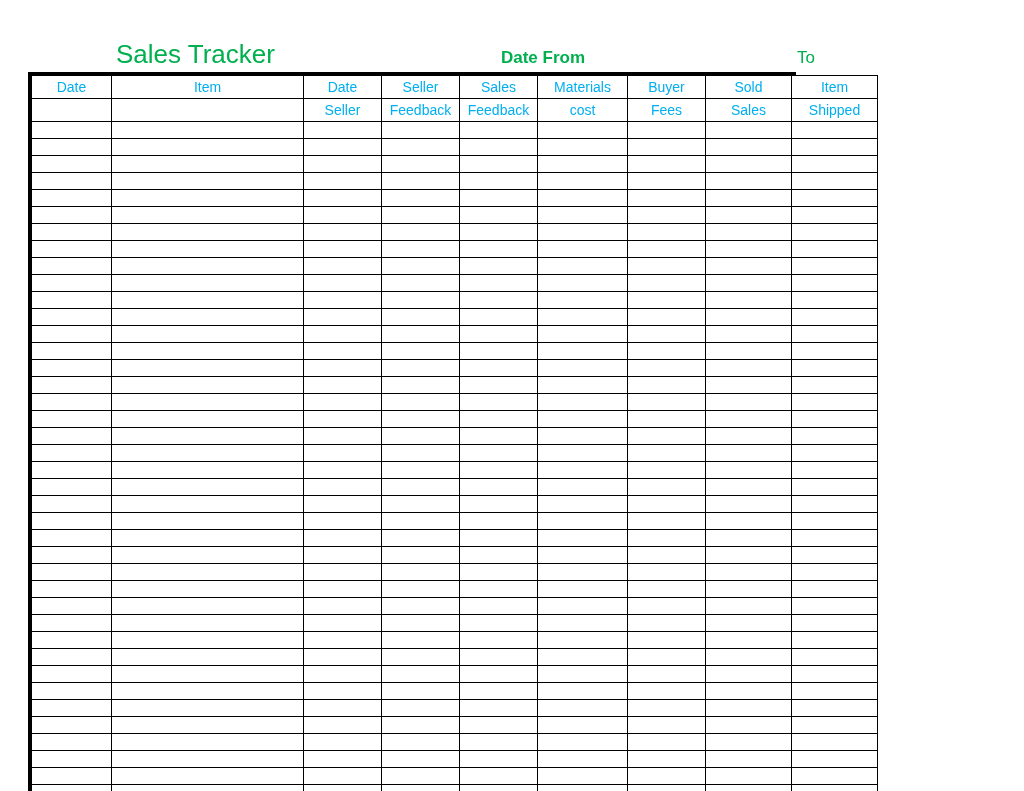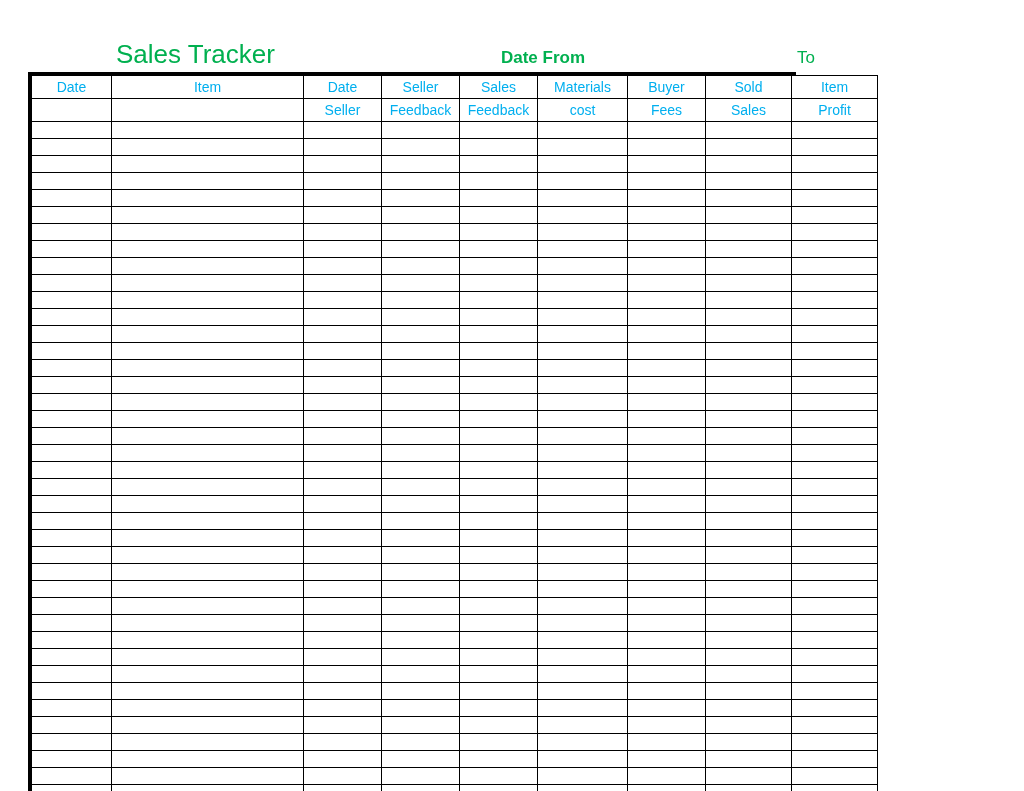--- a/index.html
+++ b/index.html
@@ -104,21 +104,21 @@
         </tr>
         <tr>
           <th></th>
           <th></th>
           <th>Seller</th>
           <th>Feedback</th>
           <th>Feedback</th>
           <th>cost</th>
           <th>Fees</th>
           <th>Sales</th>
-          <th>Profit</th>
+          <th>Shipped</th>
         </tr>
       </thead>
       <tbody id="tbody">
 
       <tr>
             <td></td>
             <td></td>
             <td></td>
             <td></td>
             <td></td>

